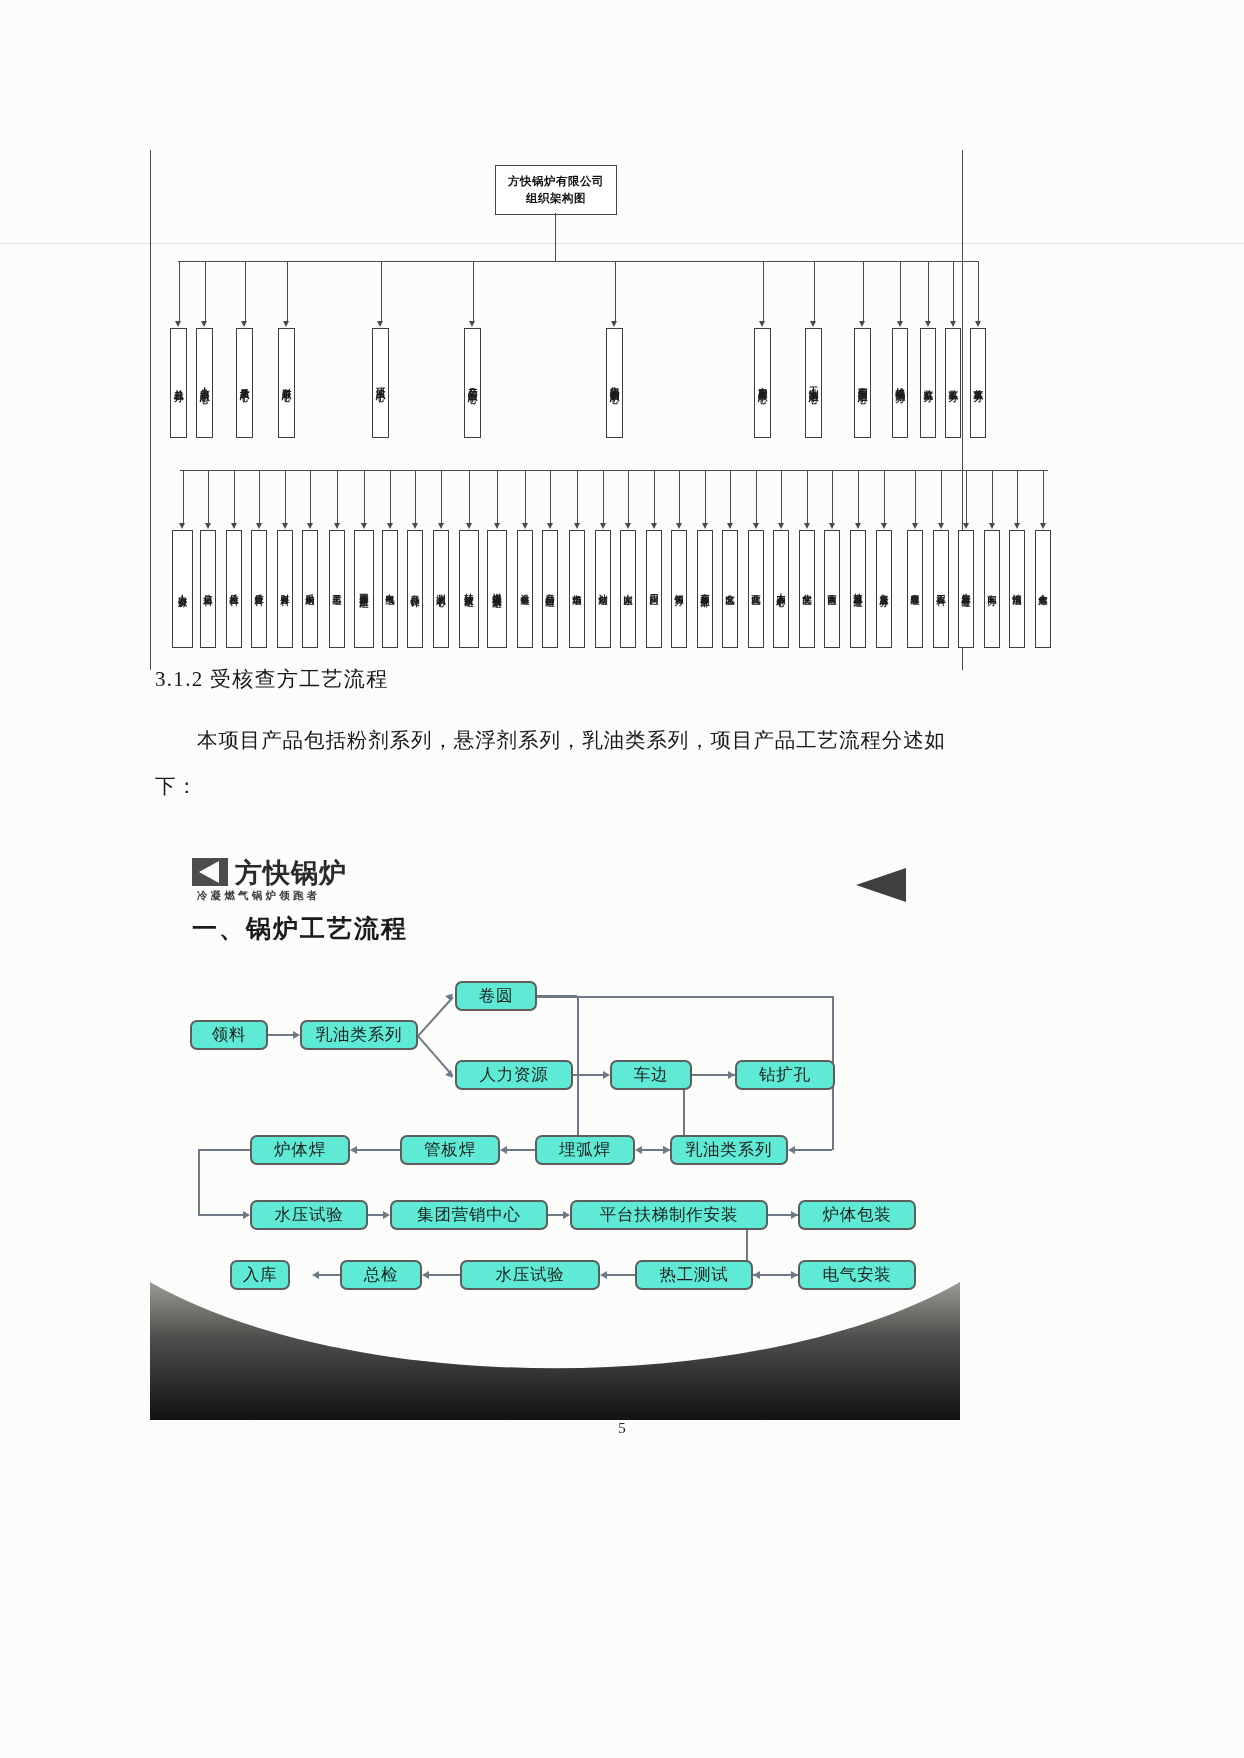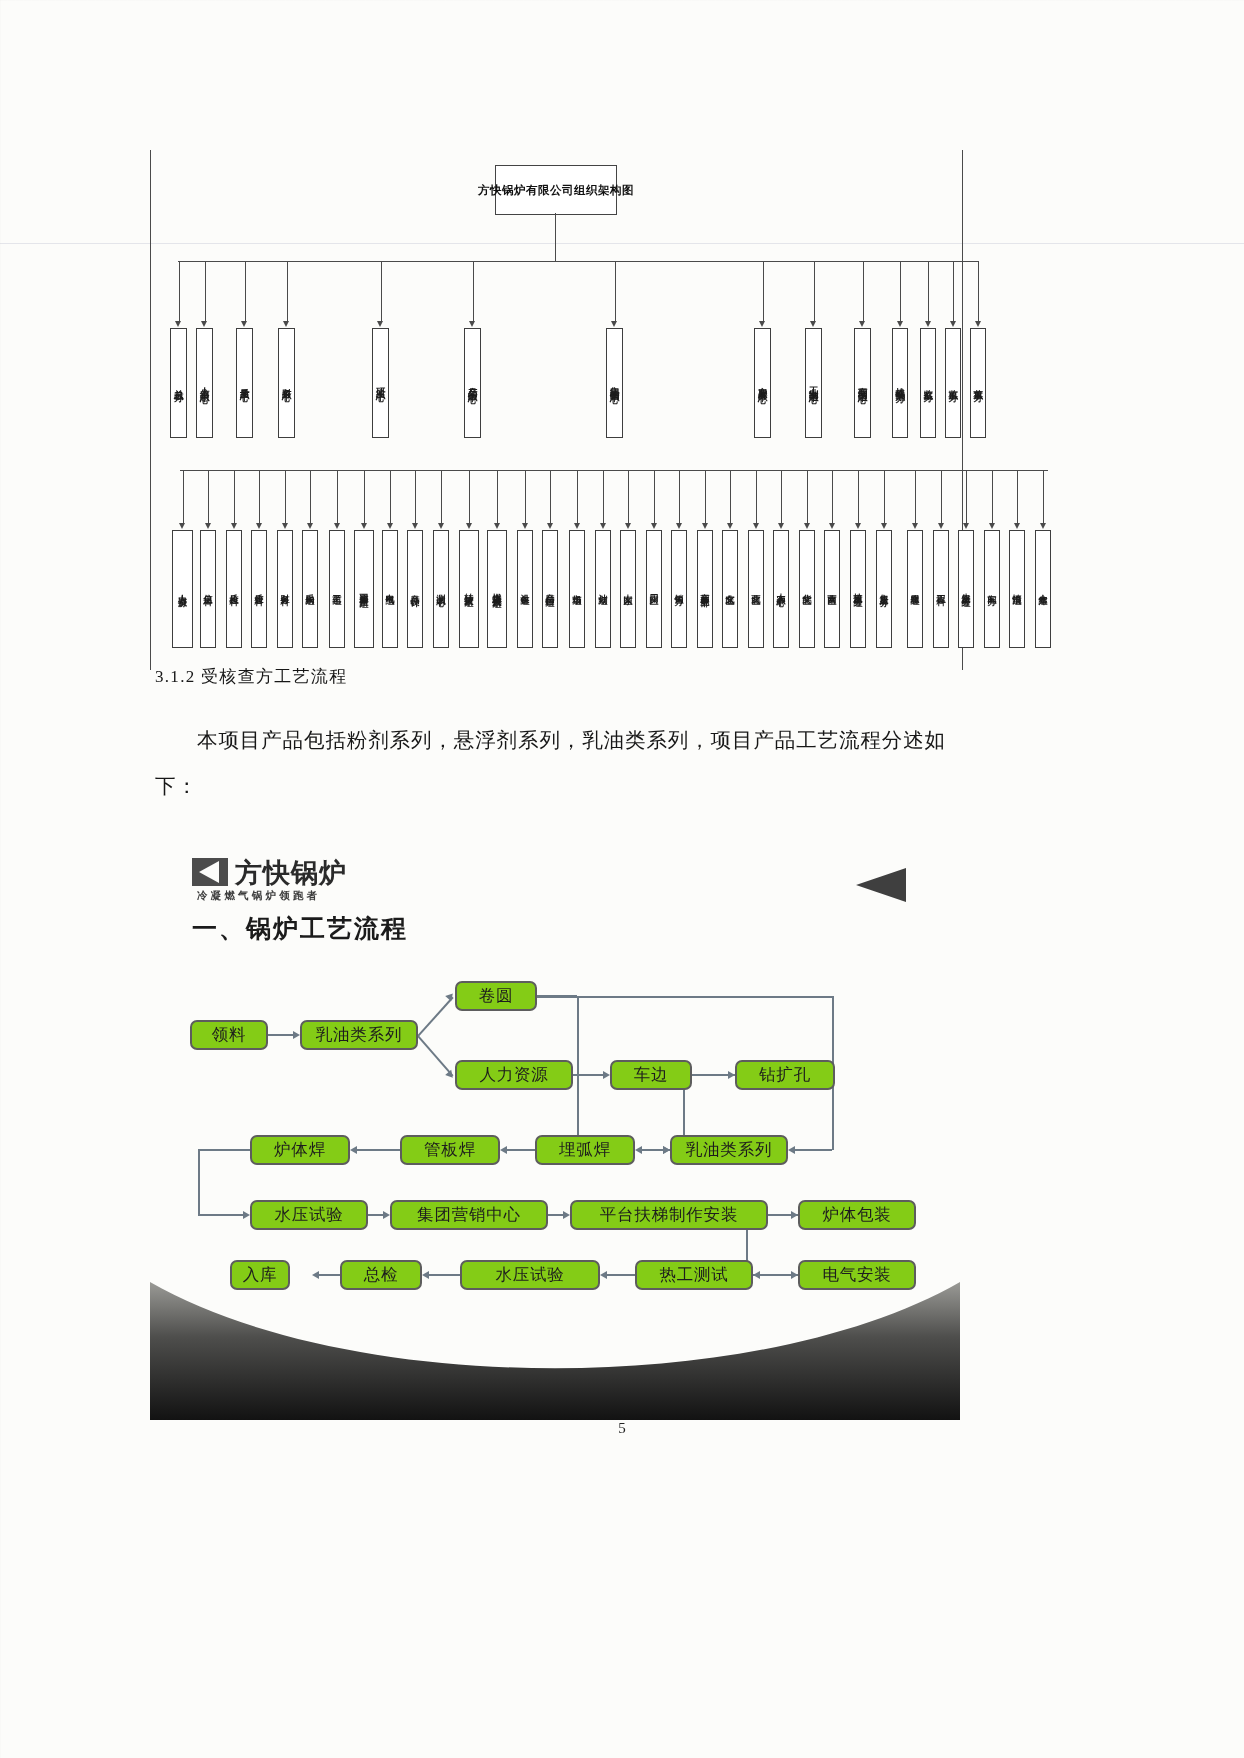--- a/index.html
+++ b/index.html
@@ -21,21 +21,21 @@
   }
   .scanline{position:absolute;left:0;width:100%;height:1px;background:rgba(120,130,160,.18);}
 
   
   #org-chart{position:absolute;left:150px;top:150px;width:820px;height:520px;}
   #org-chart .vrule{position:absolute;background:#4a4a4a;}
 
   .title-box{
     position:absolute;left:345px;top:15px;width:120px;height:48px;
     border:1.5px solid #444;background:#fff;
-    display:flex;flex-direction:row;align-items:center;justify-content:center;
+    display:flex;flex-direction:column;align-items:center;justify-content:center;
     font-size:11.5px;line-height:1.45;font-weight:700;letter-spacing:.5px;
     color:#111;
   }
   .title-box span{display:block;white-space:nowrap;}
 
   .bus{position:absolute;background:#4a4a4a;height:1px;}
   .drop{position:absolute;background:#4a4a4a;width:1px;}
   .arrowhead{
     position:absolute;width:0;height:0;
     border-left:3.5px solid transparent;border-right:3.5px solid transparent;
@@ -51,21 +51,21 @@
     color:#1c1c1c;font-weight:600;
     padding:4px 0;box-sizing:border-box;
     white-space:nowrap;overflow:hidden;
   }
   .tier1{height:110px;width:17px;}
   .tier2{height:118px;width:16px;font-size:9px;letter-spacing:1.1px;}
 
   
   .sec-head{
     position:absolute;left:155px;top:665px;
-    font-size:17px;font-weight:400;letter-spacing:1.3px;color:#171717;
+    font-size:21px;font-weight:400;letter-spacing:1.3px;color:#171717;
     font-family:"Liberation Serif","DejaVu Serif",serif;
   }
   .para{
     position:absolute;left:155px;top:718px;width:800px;
     font-size:20.5px;line-height:2.22;letter-spacing:.9px;color:#171717;
     text-indent:42px;
   }
 
   
   #logo-block{position:absolute;left:192px;top:858px;}
@@ -95,21 +95,21 @@
   .flow-head{
     position:absolute;left:192px;top:912px;
     font-size:25px;font-weight:800;letter-spacing:2px;color:#1b1b1b;
     font-family:"DejaVu Serif","Liberation Serif",serif;
   }
 
   
   #flowchart{position:absolute;left:150px;top:975px;width:940px;height:330px;}
   .fbox{
     position:absolute;box-sizing:border-box;
-    border:2px solid #5d5d5d;border-radius:7px;background:#84cc16;
+    border:2px solid #5d5d5d;border-radius:7px;background:#5eead4;
     display:flex;align-items:center;justify-content:center;
     font-size:16.5px;letter-spacing:.8px;color:#1d1d1d;
     height:30px;white-space:nowrap;
     font-family:"DejaVu Serif","Liberation Serif",serif;
   }
   .fline{position:absolute;background:#6d7a86;}
   .fline.h{height:1.6px;}
   .fline.v{width:1.6px;}
   .fdiag{position:absolute;height:1.6px;background:#6d7a86;transform-origin:0 50%;}
   .fa-r{position:absolute;width:0;height:0;border-top:4.5px solid transparent;border-bottom:4.5px solid transparent;border-left:7px solid #6d7a86;}

